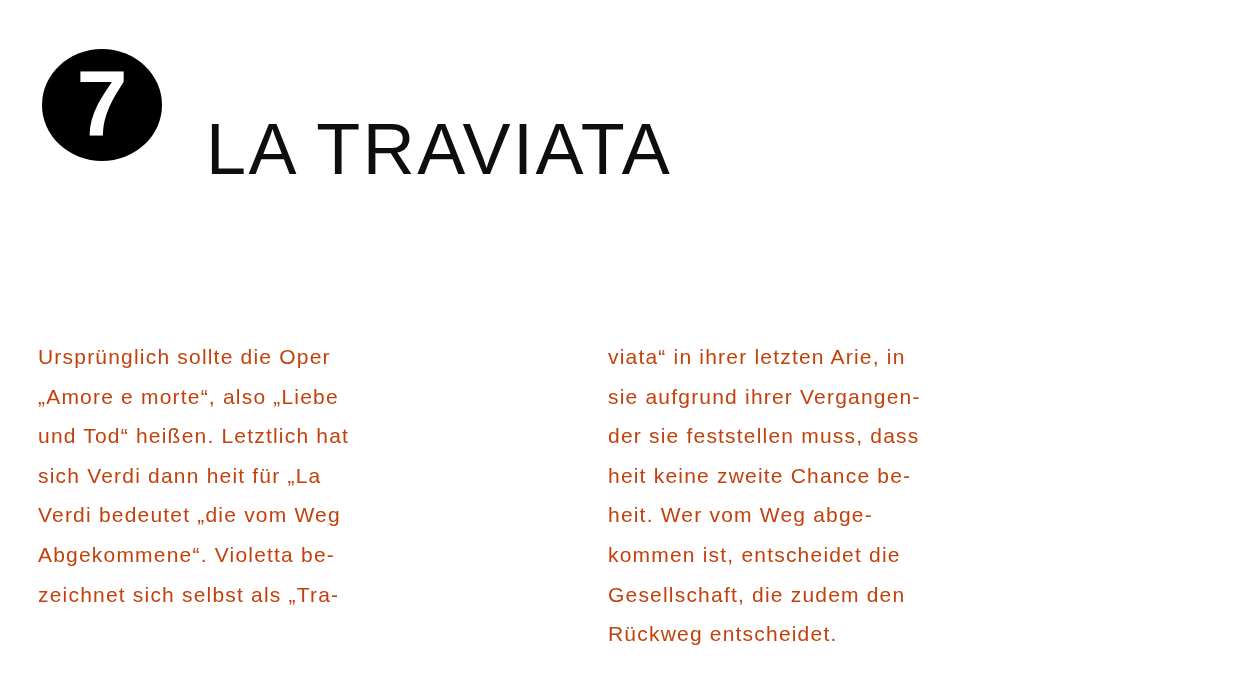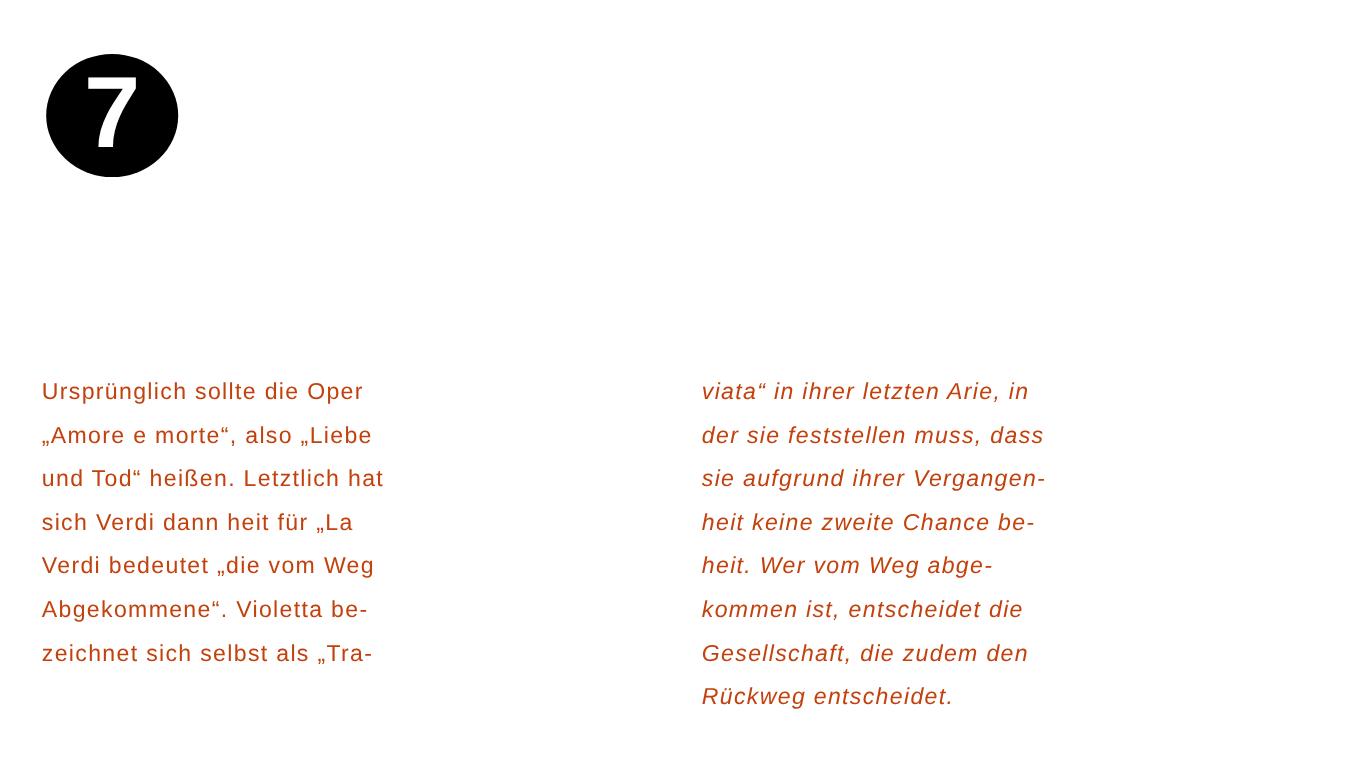--- a/index.html
+++ b/index.html
@@ -57,52 +57,52 @@
     font-size: 21px;
     line-height: 39.6px;
     letter-spacing: 1.2px;
     color: #c2410c;
   }
   .column-left {
     left: 38px;
     width: 575px;
   }
   .column-right {
-    left: 638px;
+    left: 608px;
     width: 575px;
-    font-style: italic;
   }
   .text-line {
     white-space: nowrap;
   }
 </style>
 </head>
 <body>
 
 <div class="page">
 
   <div class="chapter-badge">
     <span class="chapter-number">7</span>
   </div>
 
+  <h1 class="page-title">LA TRAVIATA</h1>
 
   <div class="column column-left">
     <div class="text-line">Ursprünglich sollte die Oper</div>
     <div class="text-line">„Amore e morte“, also „Liebe</div>
     <div class="text-line">und Tod“ heißen. Letztlich hat</div>
     <div class="text-line">sich Verdi dann heit für „La</div>
     <div class="text-line">Verdi bedeutet „die vom Weg</div>
     <div class="text-line">Abgekommene“. Violetta be-</div>
     <div class="text-line">zeichnet sich selbst als „Tra-</div>
   </div>
 
   <div class="column column-right">
     <div class="text-line">viata“ in ihrer letzten Arie, in</div>
+    <div class="text-line">sie aufgrund ihrer Vergangen-</div>
     <div class="text-line">der sie feststellen muss, dass</div>
-    <div class="text-line">sie aufgrund ihrer Vergangen-</div>
     <div class="text-line">heit keine zweite Chance be-</div>
     <div class="text-line">heit. Wer vom Weg abge-</div>
     <div class="text-line">kommen ist, entscheidet die</div>
     <div class="text-line">Gesellschaft, die zudem den</div>
     <div class="text-line">Rückweg entscheidet.</div>
   </div>
 
 </div>
 
 </body></html>

